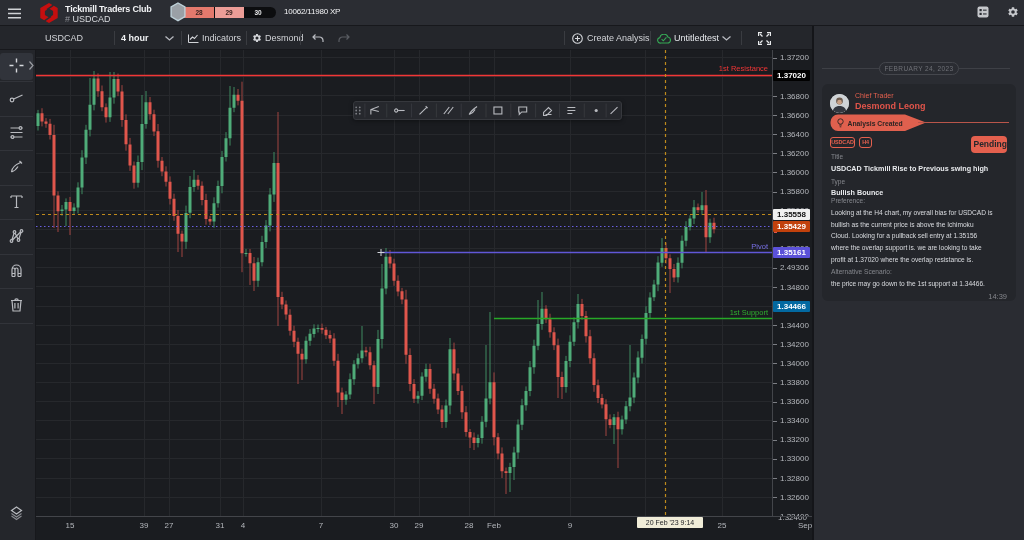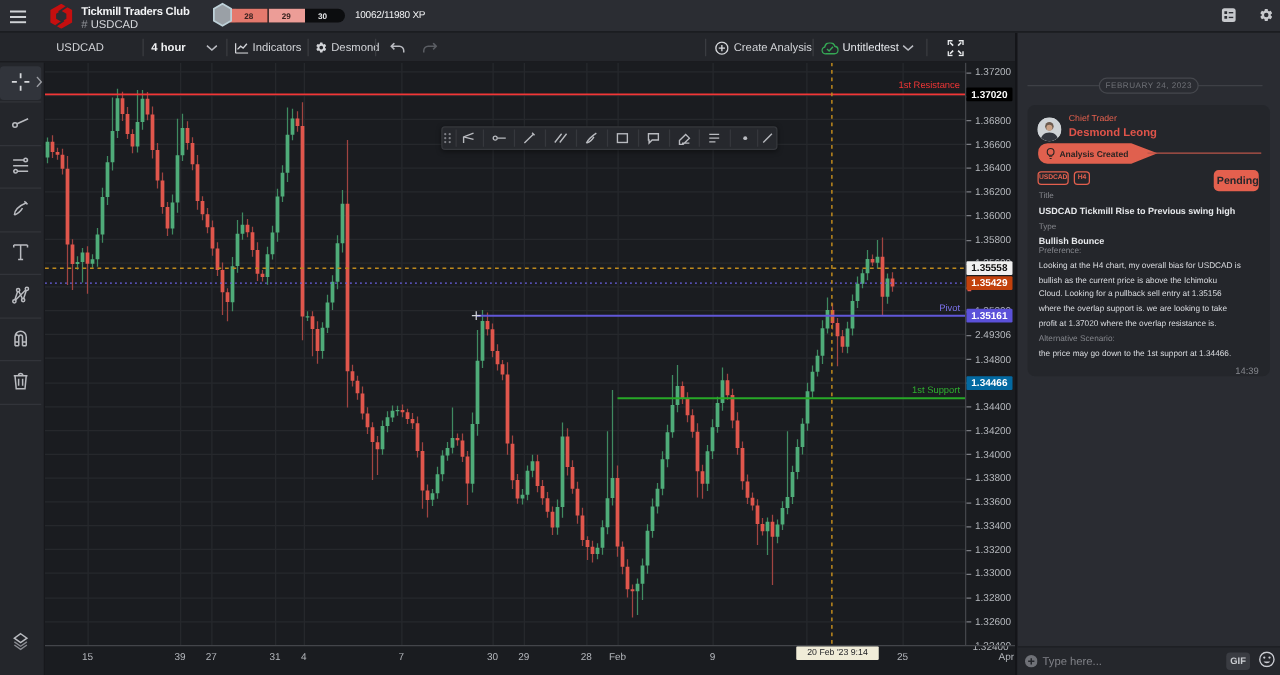--- a/index.html
+++ b/index.html
@@ -317,21 +317,21 @@
 <div class="tlb" style="left:133px">27</div>
 <div class="tlb" style="left:184px">31</div>
 <div class="tlb" style="left:207px">4</div>
 <div class="tlb" style="left:285px">7</div>
 <div class="tlb" style="left:358px">30</div>
 <div class="tlb" style="left:383px">29</div>
 <div class="tlb" style="left:433px">28</div>
 <div class="tlb" style="left:458px">Feb</div>
 <div class="tlb" style="left:534px">9</div>
 <div class="tlb" style="left:686px">25</div>
-<div class="tlb" style="left:769px">Apr</div>
+<div class="tlb" style="left:769px">Sep</div>
 <div class="abs" style="left:601px;top:0;width:66px;height:11px;background:#f0ecd8;color:#1c1d21;font-size:7px;text-align:center;line-height:11px;border-radius:1px;z-index:5">20 Feb '23 9:14</div>
 <div class="abs" style="left:742px;top:-4px;font-size:8px;color:#b4b7bc">1.32400</div>
 </div>
 
 <div id="panel">
   <div id="datewrap">
     <div id="dateline"></div>
     <div id="datepill">FEBRUARY 24, 2023</div>
   </div>
   <div id="card">
@@ -358,34 +358,20 @@
     <div class="tag" style="left:37px;width:13px">H4</div>
     <div id="pending">Pending</div>
     <div class="abs glab" style="left:9px;top:69px">Title</div>
     <div class="abs gtxt" style="left:9px;top:80px;white-space:nowrap">USDCAD Tickmill Rise to Previous swing high</div>
     <div class="abs glab" style="left:9px;top:93.5px">Type</div>
     <div class="abs gtxt" style="left:9px;top:104px">Bullish Bounce</div>
     <div class="para"><span style="color:#85878d">Preference:</span><br>Looking at the H4 chart, my overall bias for USDCAD is<br>bullish as the current price is above the Ichimoku<br>Cloud. Looking for a pullback sell entry at 1.35156<br>where the overlap support is. we are looking to take<br>profit at 1.37020 where the overlap resistance is.<br><span style="color:#85878d">Alternative Scenario:</span><br>the price may go down to the 1st support at 1.34466.</div>
 
   <div class="abs" style="right:9px;top:208px;font-size:7.5px;color:#85878d">14:39</div>
     </div>
-  <div id="inputrow">
-    <svg class="abs" style="left:6px;top:6px" width="10" height="10" viewBox="0 0 10 10">
-        <circle cx="5" cy="5" r="5" fill="#6f7177"></circle>
-        <path d="M5 2.5v5M2.5 5h5" stroke="#25272c" stroke-width="1.2"></path>
-      </svg>
-    <div class="abs" style="left:20px;top:6px;font-size:9px;color:#808288">Type here...</div>
-    <div class="abs" style="left:167px;top:3.5px;width:19px;height:14px;background:#3a3c42;border-radius:3px;color:#cbcdd1;font-size:7.5px;font-weight:bold;text-align:center;line-height:14px">GIF</div>
-    <svg class="abs" style="left:193px;top:3px" width="13" height="13" viewBox="0 0 13 13">
-        <circle cx="6.5" cy="6.5" r="5.7" stroke="#c9cbd1" fill="none" stroke-width="1.1"></circle>
-        <circle cx="4.4" cy="5" r="0.9" fill="#c9cbd1"></circle>
-        <circle cx="8.6" cy="5" r="0.9" fill="#c9cbd1"></circle>
-        <path d="M3.8 8.2 a3 2.4 0 0 0 5.4 0z" fill="#c9cbd1"></path>
-      </svg>
-  </div>
 </div>
 
 <style>
 #chart .wg{stroke:#3f8a60;stroke-width:1;fill:none}
 #chart .wr{stroke:#a04440;stroke-width:1;fill:none}
 #chart .bg2{fill:#4fac79}
 #chart .br2{fill:#e0564c}
 </style>
 
 </body></html>

